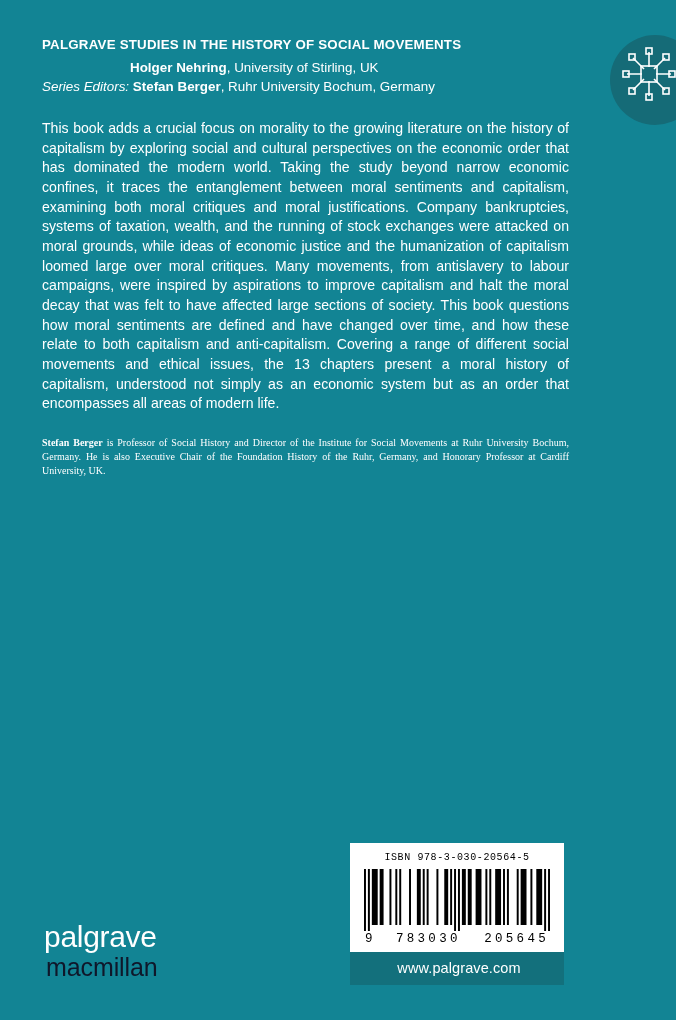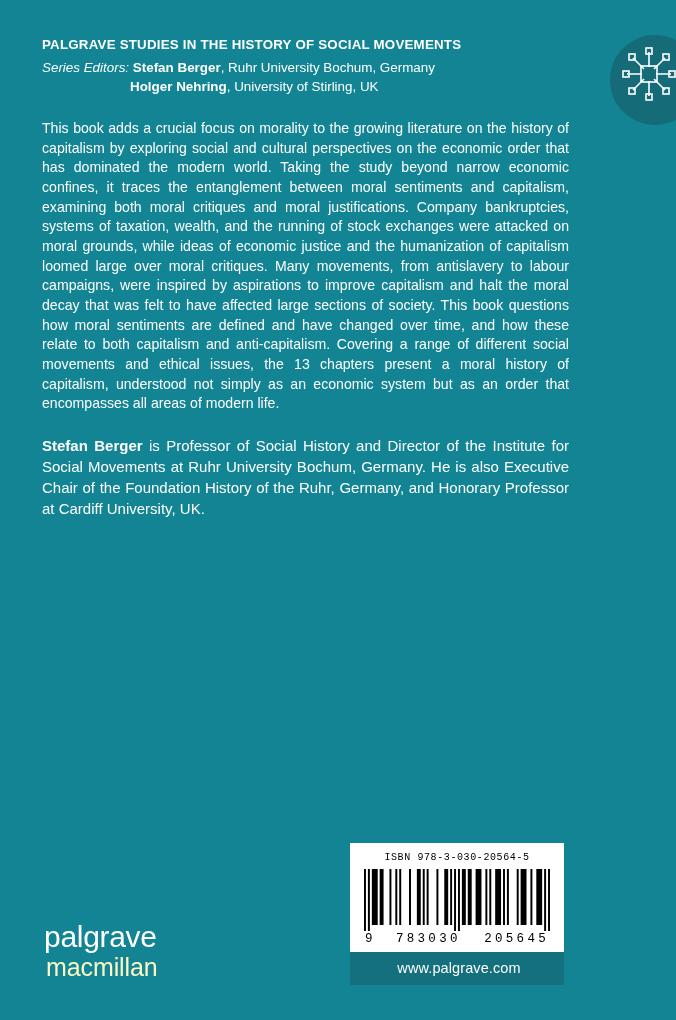--- a/index.html
+++ b/index.html
@@ -94,25 +94,26 @@
   }
 
   
   .bios {
     position: absolute;
     left: 42px;
     top: 436px;
     width: 527px;
   }
   .bio {
-    font-size: 15px;
+    font-size: 10px;
     line-height: 1.395;
     text-align: justify;
     text-justify: inter-word;
     margin: 0 0 20px 0;
+    font-family: Liberation Serif, serif;
   }
   .bio:last-child {
     margin-bottom: 0;
   }
   .bio-name {
     font-weight: bold;
   }
 
   
   .palgrave-logo {
@@ -127,21 +128,21 @@
     font-size: 30px;
     font-weight: normal;
     letter-spacing: -0.3px;
     color: #ffffff;
   }
   .palgrave-logo .word2 {
     display: block;
     font-size: 25px;
     font-weight: normal;
     letter-spacing: -0.1px;
-    color: #fef9c3;
+    color: #0f172a;
     margin-top: 3px;
     padding-left: 2px;
   }
 
   
   .barcode-block {
     position: absolute;
     left: 350px;
     top: 843px;
     width: 214px;
@@ -223,22 +224,22 @@
         <rect x="45" y="11" width="6" height="6"></rect>
         <rect x="11" y="45" width="6" height="6"></rect>
         <rect x="45" y="45" width="6" height="6"></rect>
       </g>
     </svg>
   </div>
 
   <div class="header">
     <div class="series-title">PALGRAVE STUDIES IN THE HISTORY OF SOCIAL MOVEMENTS</div>
     <div class="editors">
+      <div class="editors-row second"><span class="editor-name">Holger Nehring</span><span>, University of Stirling, UK</span></div>
       <div class="editors-row"><span class="editors-label">Series Editors:</span> <span class="editor-name">Stefan Berger</span><span>, Ruhr University Bochum, Germany</span></div>
-      <div class="editors-row second"><span class="editor-name">Holger Nehring</span><span>, University of Stirling, UK</span></div>
     </div>
   </div>
 
   <p class="blurb">This book adds a crucial focus on morality to the growing literature on the history of capitalism by exploring social and cultural perspectives on the economic order that has dominated the modern world. Taking the study beyond narrow economic confines, it traces the entanglement between moral sentiments and capitalism, examining both moral critiques and moral justifications. Company bankruptcies, systems of taxation, wealth, and the running of stock exchanges were attacked on moral grounds, while ideas of economic justice and the humanization of capitalism loomed large over moral critiques. Many movements, from antislavery to labour campaigns, were inspired by aspirations to improve capitalism and halt the moral decay that was felt to have affected large sections of society. This book questions how moral sentiments are defined and have changed over time, and how these relate to both capitalism and anti-capitalism. Covering a range of different social movements and ethical issues, the 13 chapters present a moral history of capitalism, understood not simply as an economic system but as an order that encompasses all areas of modern life.</p>
 
   <div class="bios">
     <p class="bio"><span class="bio-name">Stefan Berger</span><span> is Professor of Social History and Director of the Institute for Social Movements at Ruhr University Bochum, Germany. He is also Executive Chair of the Foundation History of the Ruhr, Germany, and Honorary Professor at Cardiff University, UK.</span></p>
   </div>
 
   <div class="palgrave-logo">

